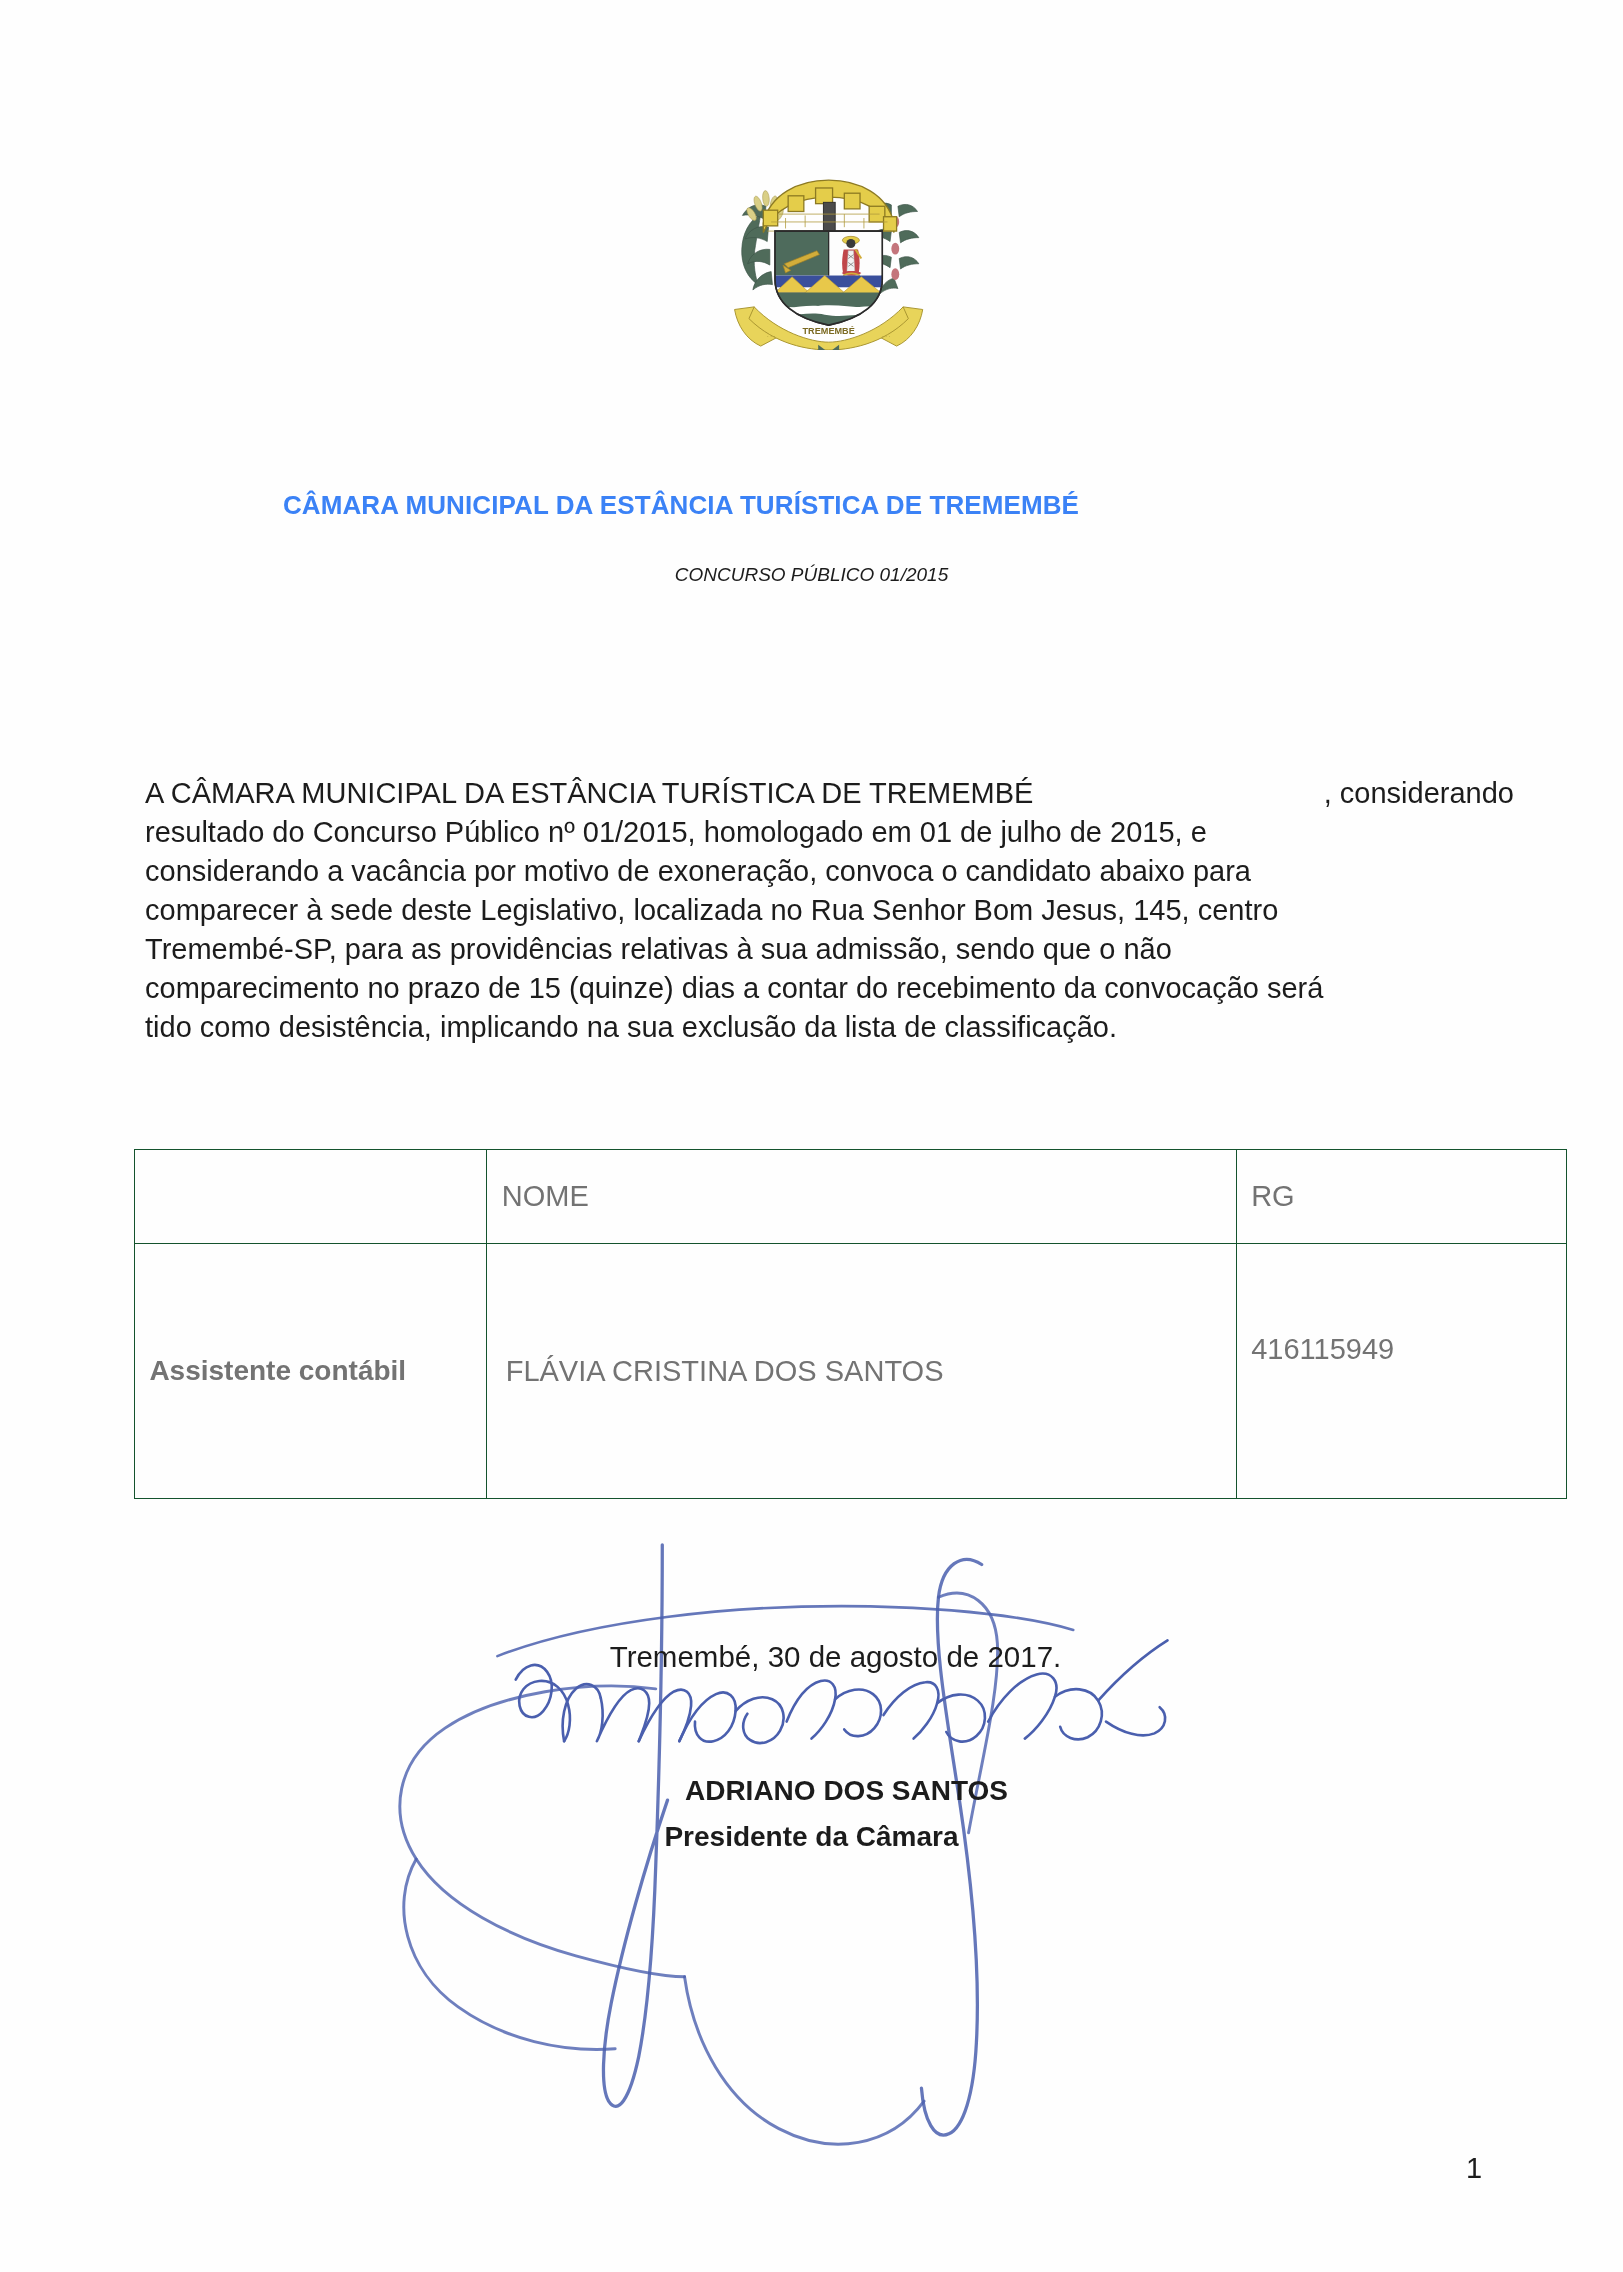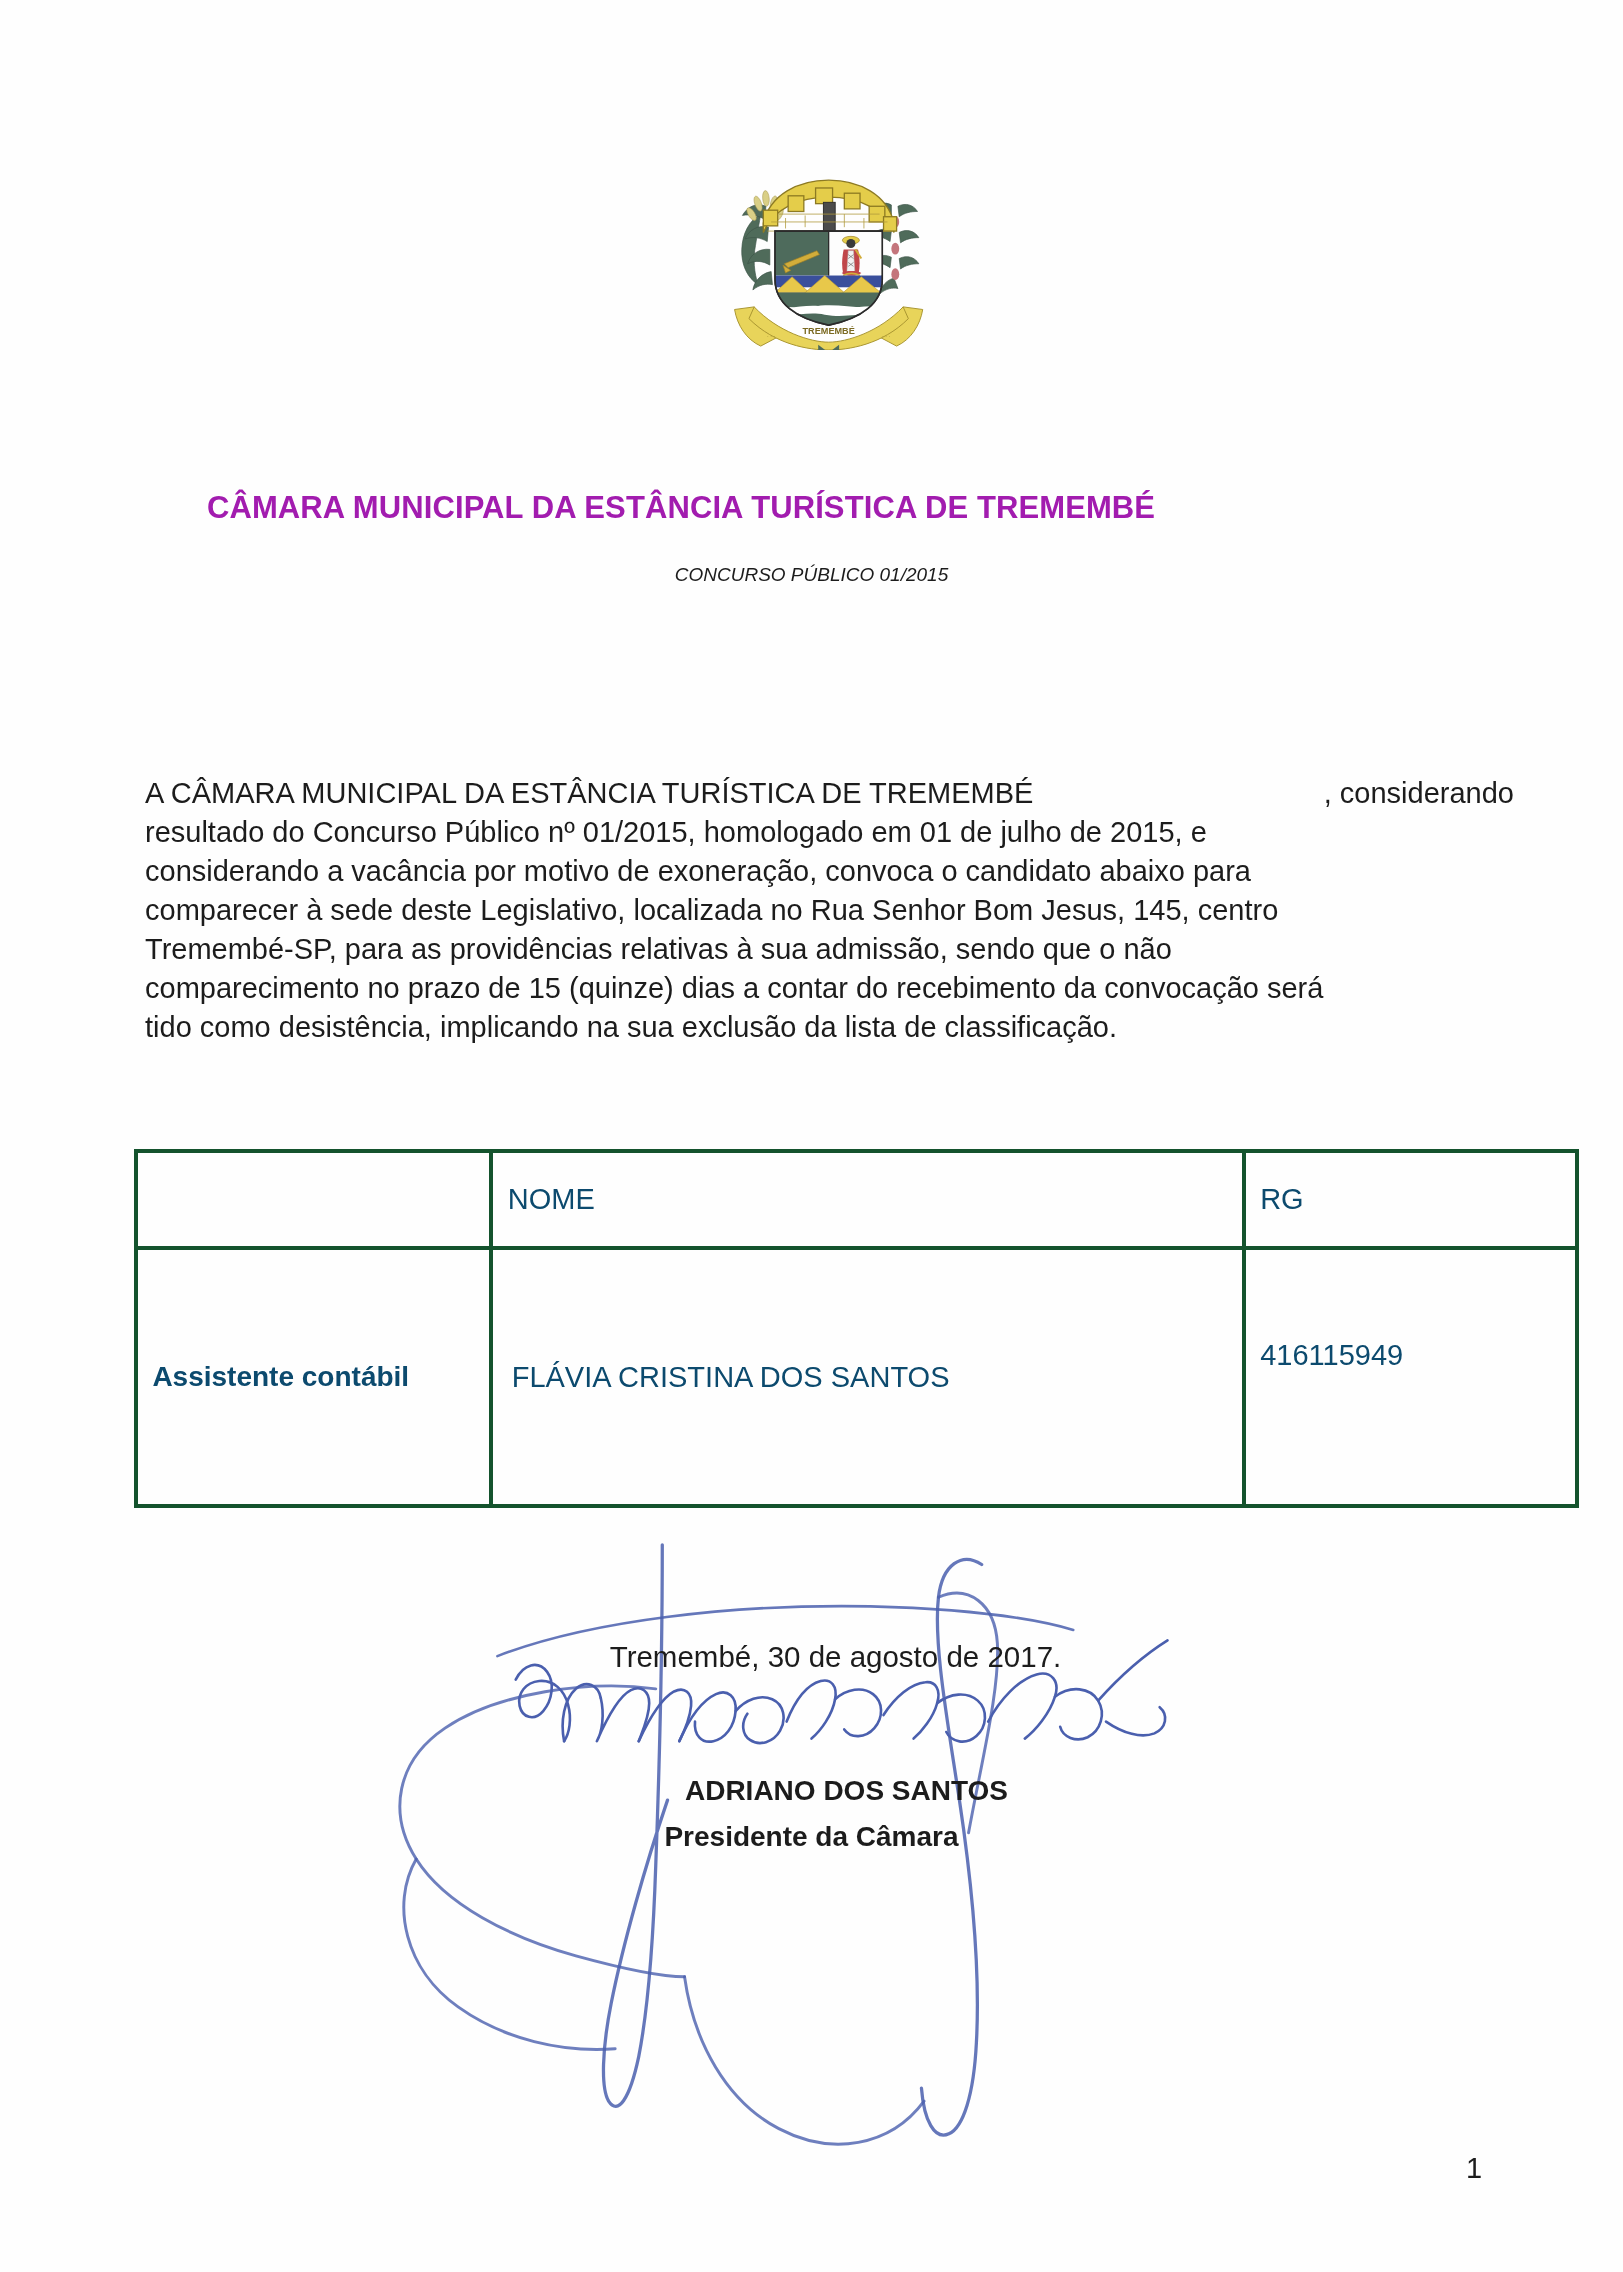--- a/index.html
+++ b/index.html
@@ -31,24 +31,24 @@
     height: 196px;
   }
 
   
   .org-title {
     position: absolute;
     left: 0;
     top: 490px;
     width: 1362px;
     text-align: center;
-    font-size: 31px;
+    font-size: 26px;
     font-weight: bold;
     letter-spacing: 0.1px;
-    color: #a21caf;
+    color: #3b82f6;
   }
   .contest-title {
     position: absolute;
     left: 0;
     top: 564px;
     width: 1623px;
     text-align: center;
     font-size: 19px;
     font-style: italic;
     font-weight: normal;
@@ -81,24 +81,24 @@
   
   .conv-table {
     position: absolute;
     left: 134px;
     top: 1149px;
     width: 1386px;
     border-collapse: collapse;
     table-layout: fixed;
   }
   .conv-table td, .conv-table th {
-    border: 4px solid #14532d;
+    border: 1px solid #14532d;
     font-weight: normal;
     font-size: 29px;
-    color: #0c4a6e;
+    color: #737373;
     padding: 0 0 0 14.4px;
     text-align: left;
     vertical-align: middle;
   }
   .conv-table .col-role   { width: 337px; }
   .conv-table .col-name   { width: 734px; }
   .conv-table .col-rg     { width: 315px; }
   .conv-table tr.head-row td { height: 93px; }
   .conv-table tr.data-row td { height: 211px; }
   .conv-table td.role-cell { font-weight: bold; font-size: 28px; }

